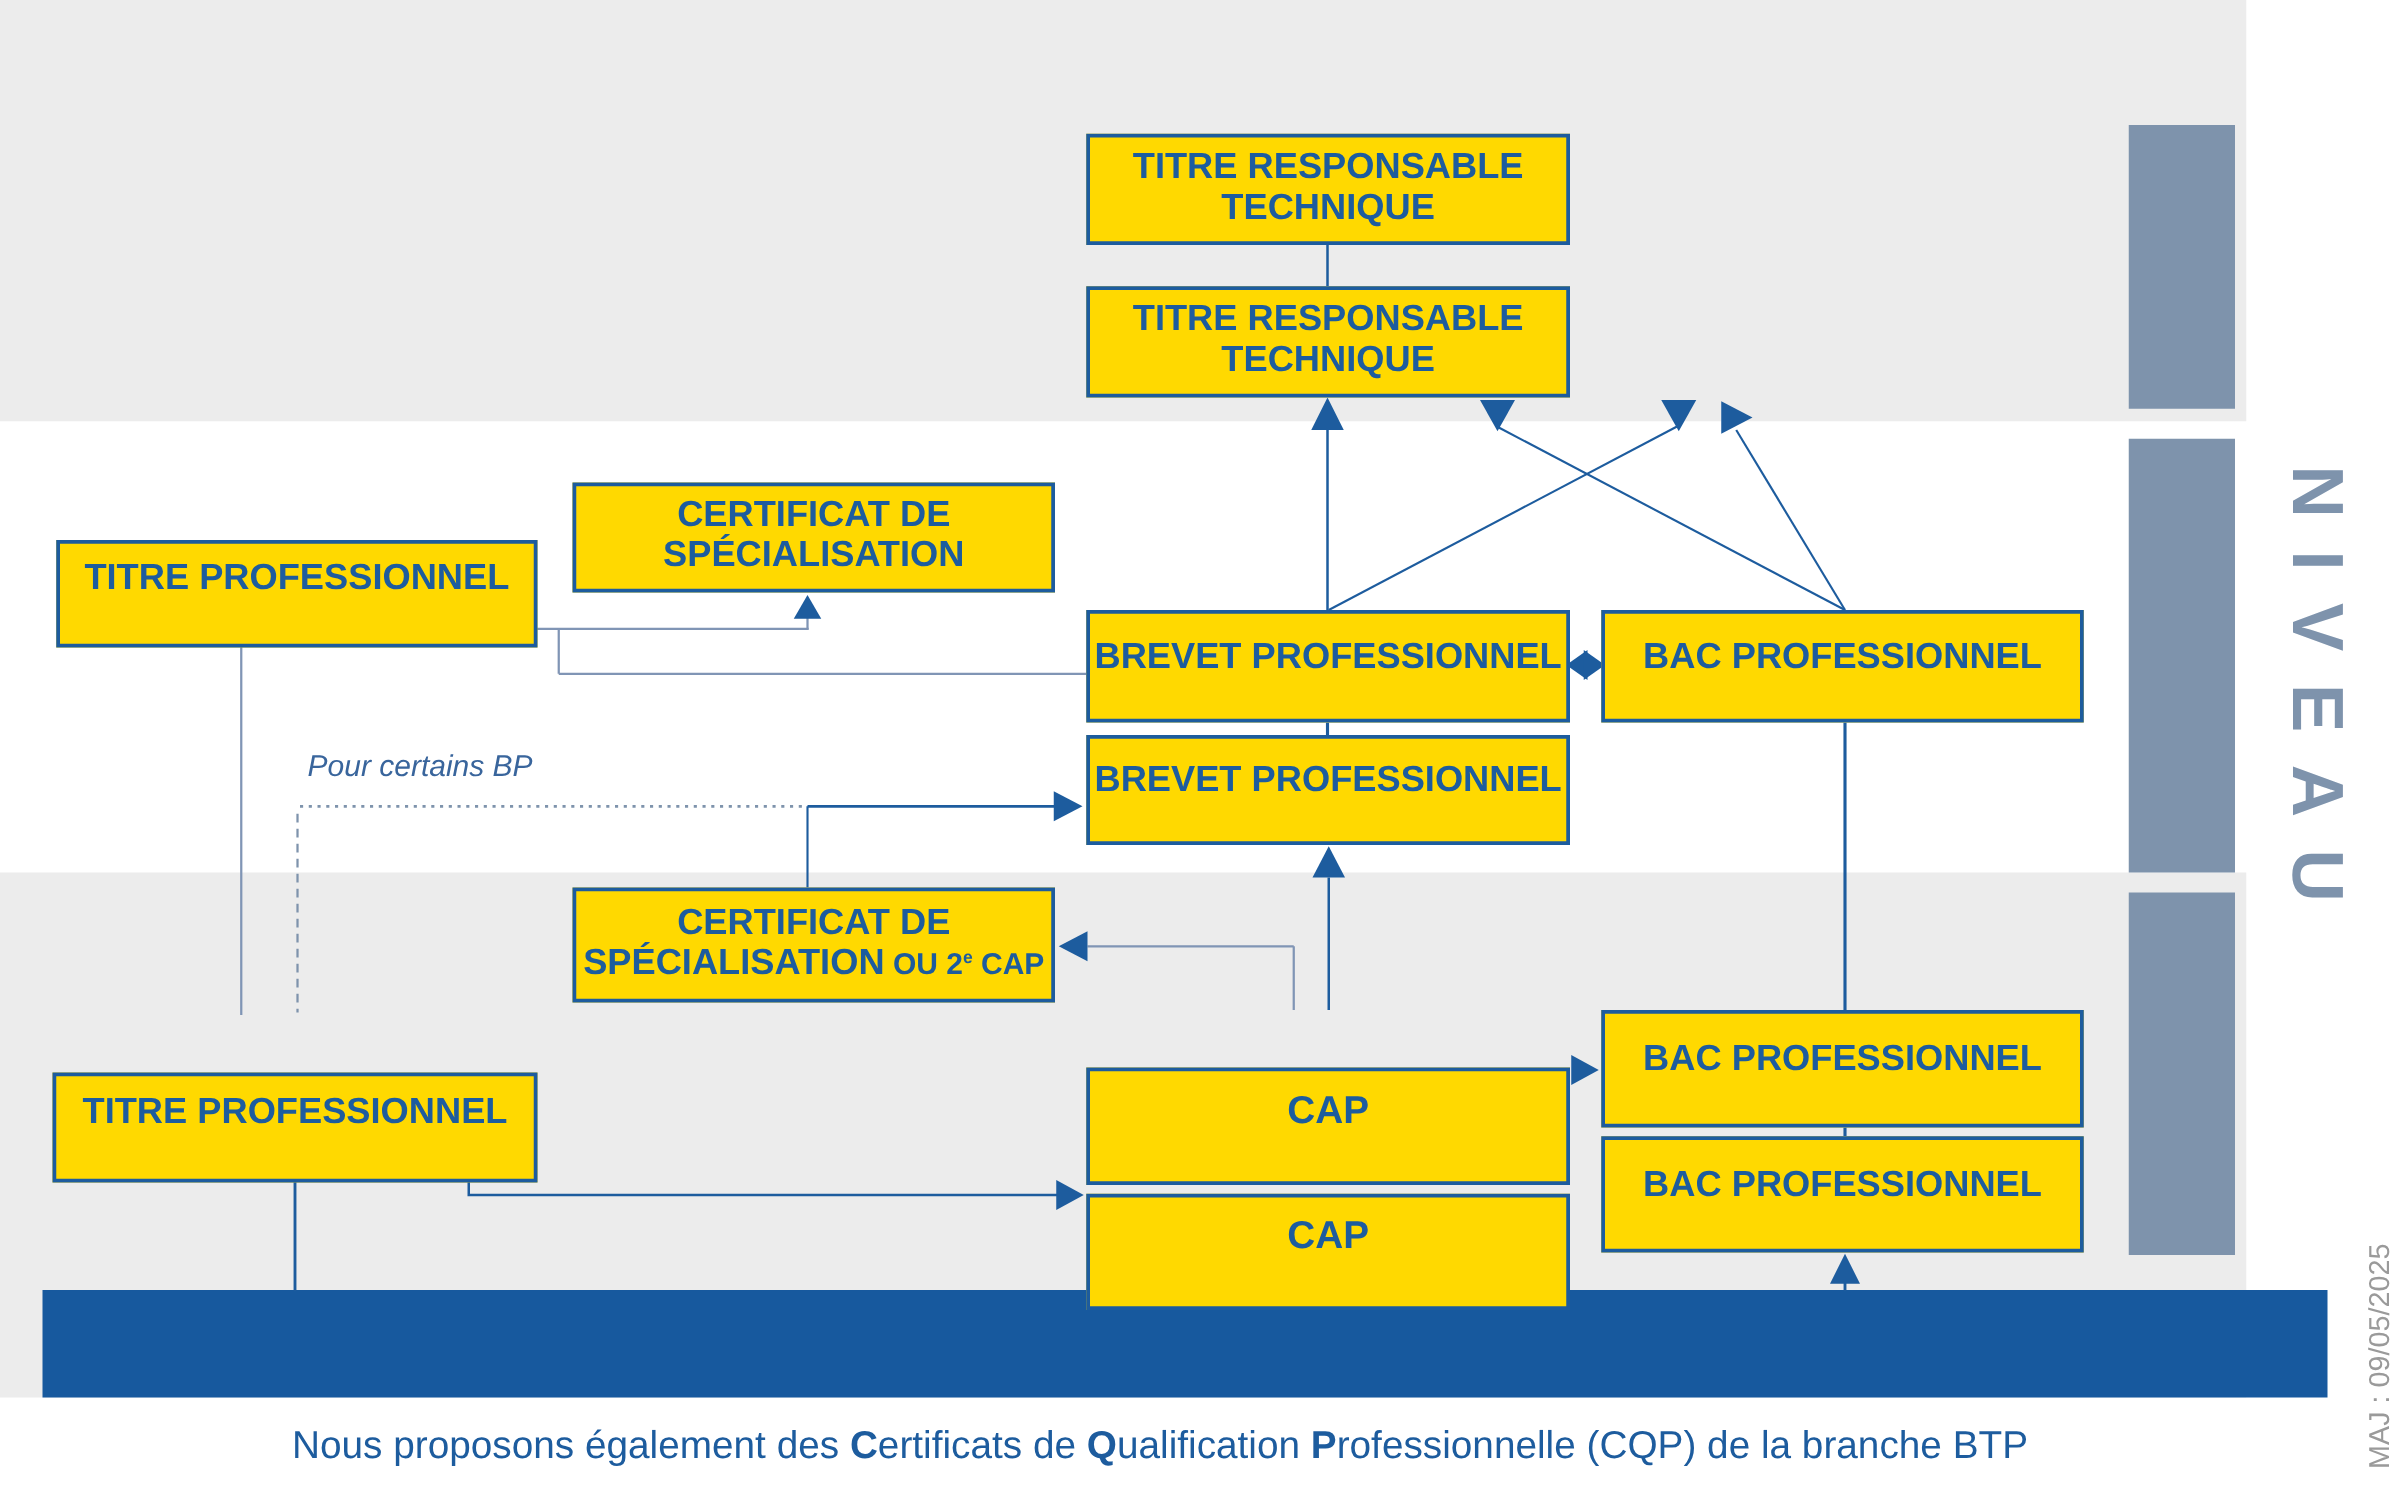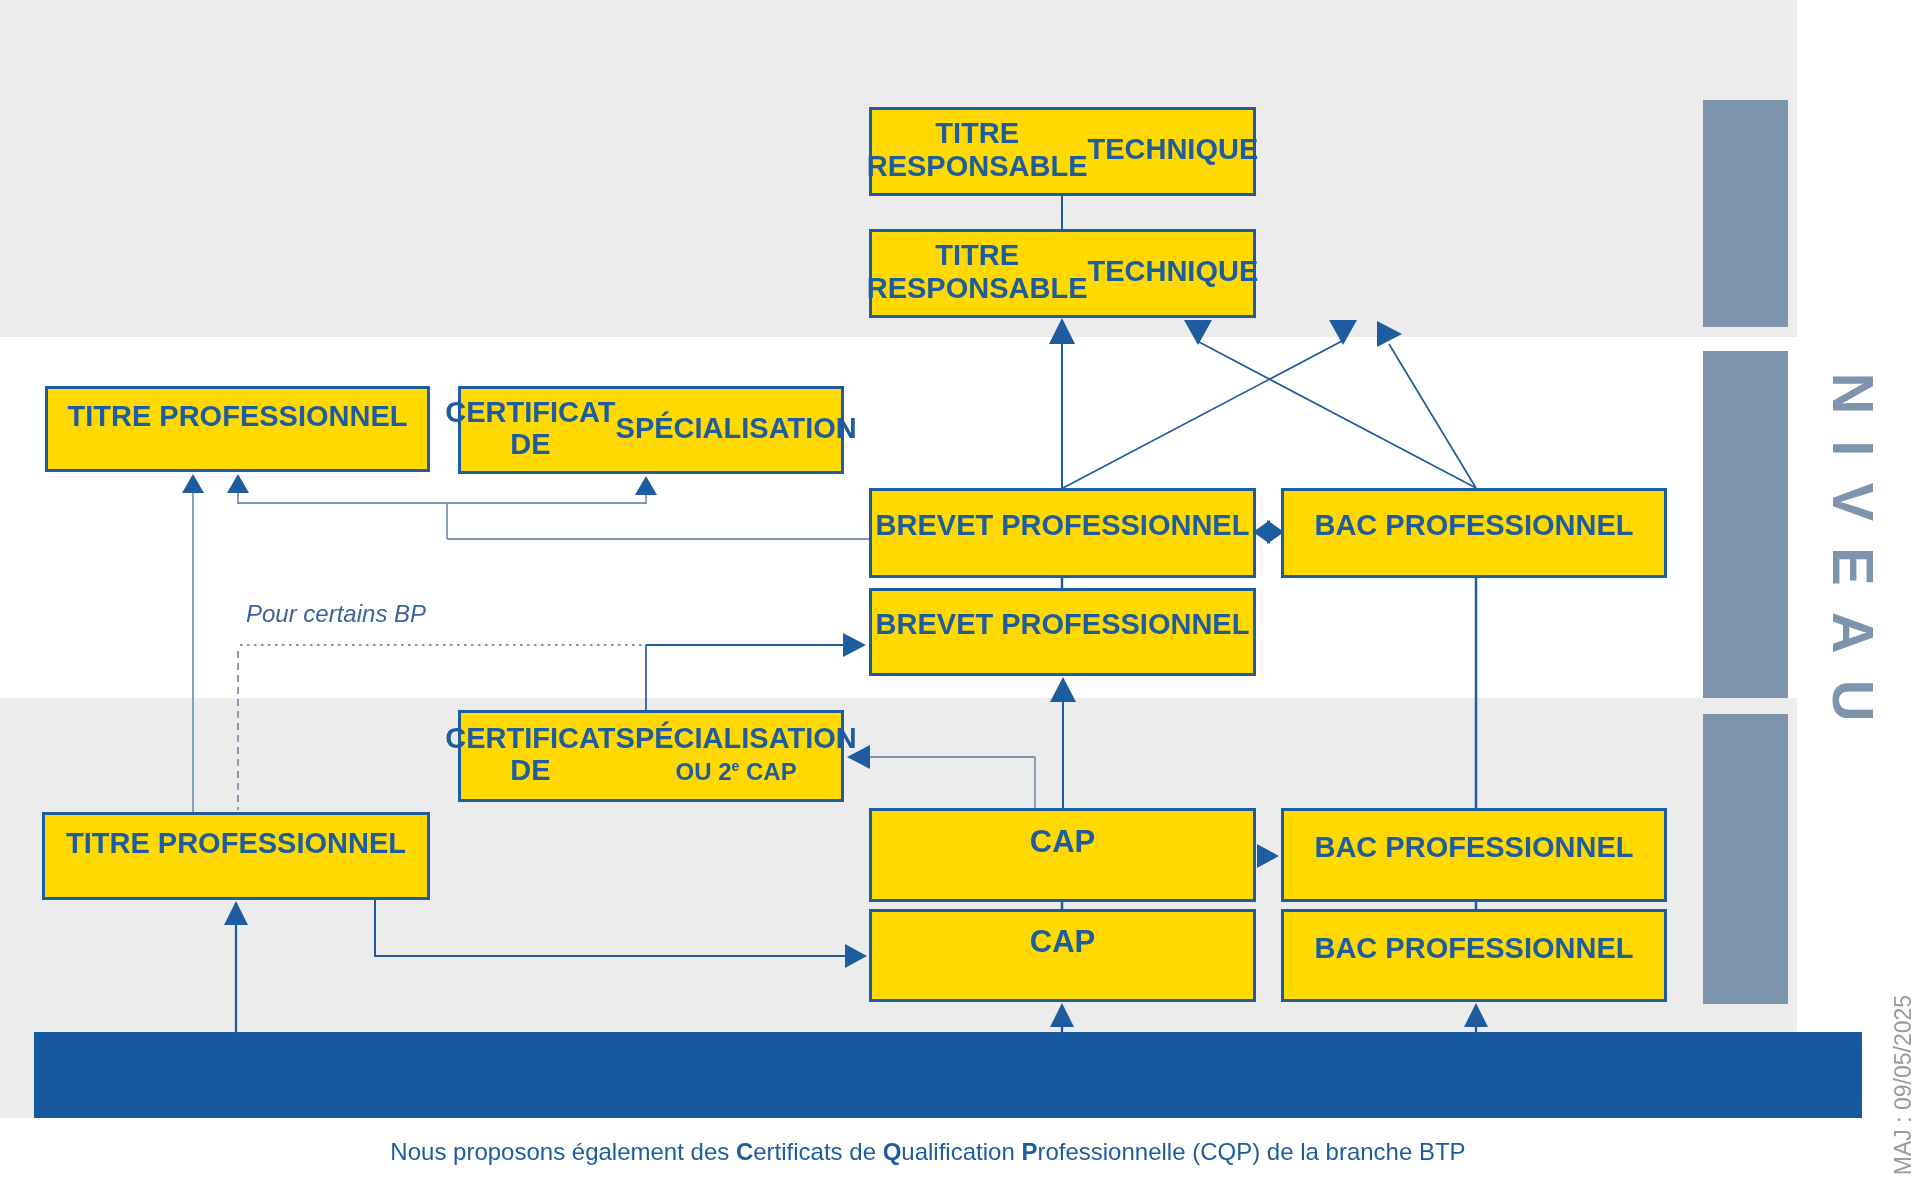--- a/index.html
+++ b/index.html
@@ -2,39 +2,39 @@
 <html><head>
 <meta charset="utf-8">
 <style>
   html,body{margin:0;padding:0;background:#ffffff;}
   .page{position:relative;width:1920px;height:1200px;background:#ffffff;overflow:hidden;
         font-family:"Liberation Sans","DejaVu Sans",sans-serif;}
   .band{position:absolute;background:#ECECEC;}
   .band1{left:0;top:0;width:1797px;height:337px;}
   .band3{left:0;top:698px;width:1797px;height:420px;}
   .ybox{position:absolute;background:#FFD900;border:3px solid #1D5C9E;color:#1D5C9E;
-        font-weight:bold;display:flex;flex-direction:row;align-items:center;justify-content:center;
+        font-weight:bold;display:flex;flex-direction:column;align-items:center;justify-content:center;
         text-align:center;box-sizing:border-box;font-size:29px;line-height:1.12;}
   .ybox .ln{display:block;}
   .small-part{font-size:24px;margin-top:40px;}
   .small-part sup{font-size:14px;vertical-align:super;}
   .connector-layer{position:absolute;left:0;top:0;z-index:5;}
   .sidebar-bar{position:absolute;left:1703px;width:85px;background:#7E93AC;}
   .niveau{position:absolute;left:1623px;top:527px;width:460px;height:66px;
           transform:rotate(90deg);color:#7E93AC;font-size:58px;font-weight:bold;
           letter-spacing:26px;text-align:center;line-height:66px;white-space:nowrap;}
   .maj{position:absolute;left:1779px;top:1071px;width:250px;height:28px;
        transform:rotate(-90deg);color:#9A9A9A;font-size:23px;text-align:center;white-space:nowrap;}
   .pour-bp{position:absolute;left:246px;top:600px;color:#39659C;font-size:24px;font-style:italic;}
   .bottom-bar{position:absolute;left:34px;top:1032px;width:1828px;height:86px;background:#17599E;}
   .footer-note{position:absolute;left:0;top:1138px;width:1856px;text-align:center;
-               color:#1D5C9E;font-size:24px;}
+               color:#1D5C9E;font-size:31px;}
   .footer-note .b{font-weight:bold;}
   
-  .pb26{padding-bottom:26px;} .pb24{padding-bottom:15px;} .pb4{padding-bottom:4px;}
+  .pb26{padding-bottom:26px;margin-top:46px;} .pb24{padding-bottom:15px;} .pb4{padding-bottom:4px;}
   .fs33{font-size:33px;} .fs31{font-size:31px;}
 </style>
 </head>
 <body>
 
 <div class="page">
 
   <div class="band band1"></div>
   <div class="band band3"></div>
 

